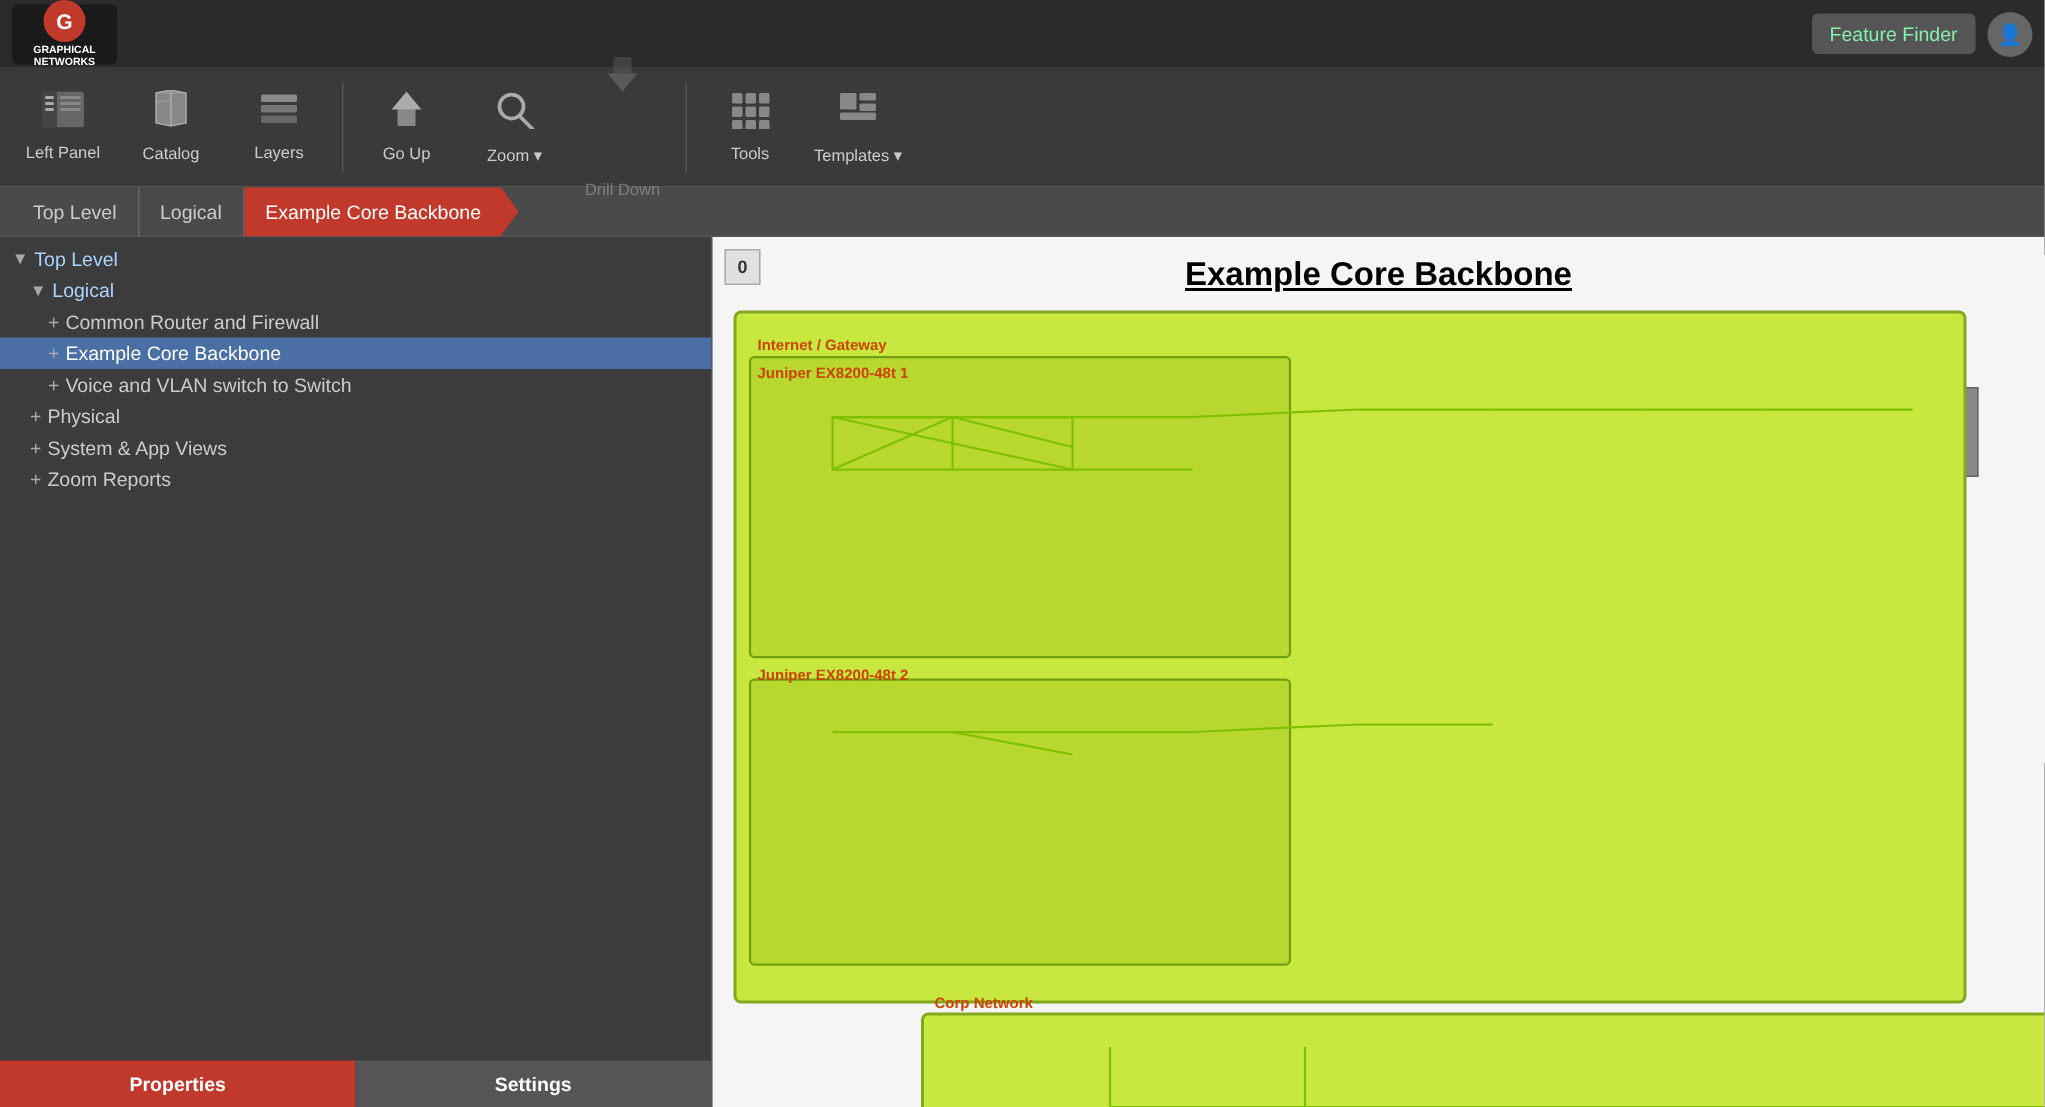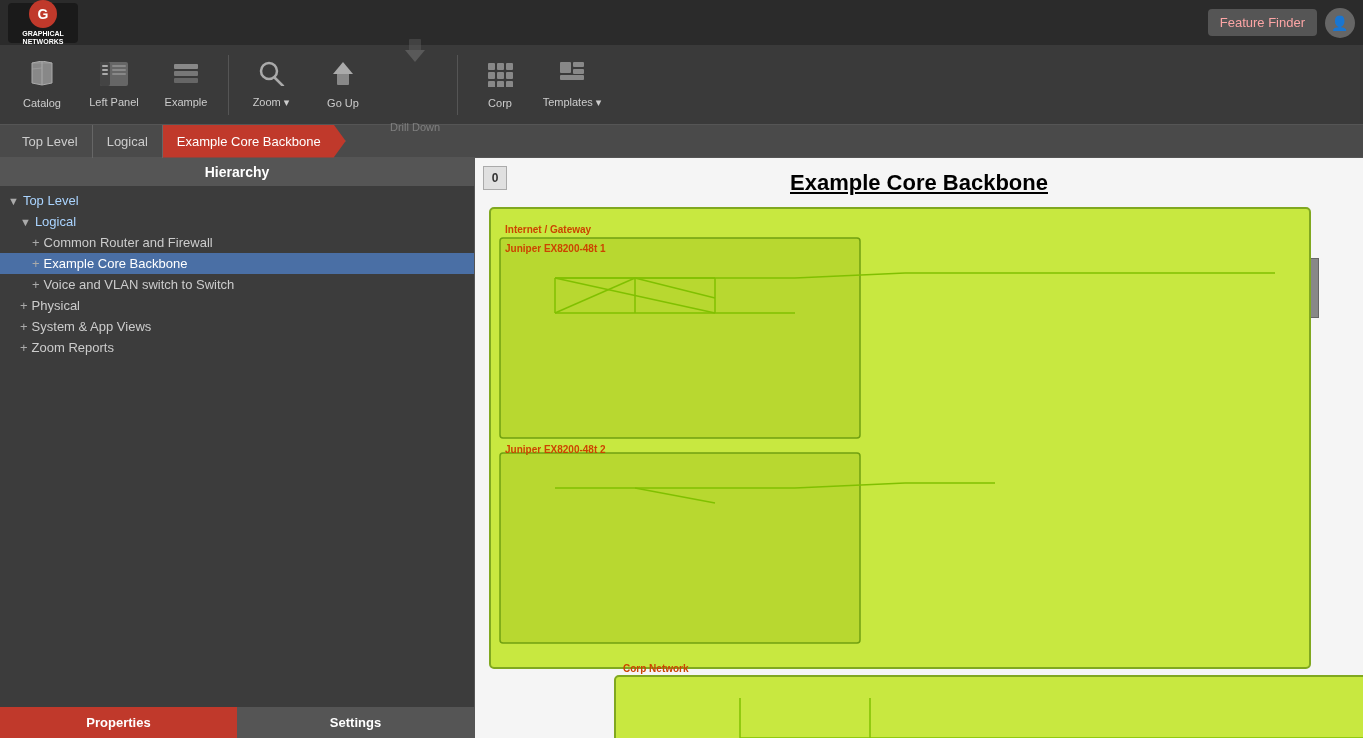--- a/index.html
+++ b/index.html
@@ -15,21 +15,21 @@
     }
     .logo-inner { display: flex; flex-direction: column; align-items: center; }
     .logo-text { color: #fff; font-size: 7px; font-weight: bold; line-height: 1.1; text-align: center; }
     .menu-items { display: flex; gap: 0; }
     .menu-item {
       padding: 0 14px; height: 45px; display: flex; align-items: center; color: #ccc;
       font-size: 13px; cursor: pointer; white-space: nowrap;
     }
     .menu-item.active { background: #c0392b; color: #fff; }
     .feature-finder-btn {
-      background: #555; color: #fca5a5; border: none; padding: 6px 12px;
+      background: #555; color: #86efac; border: none; padding: 6px 12px;
       border-radius: 4px; cursor: pointer; font-size: 13px; margin-left: 4px;
     }
     .user-icon {
       width: 30px; height: 30px; background: #666; border-radius: 50%;
       display: flex; align-items: center; justify-content: center; margin-left: 8px; color: #fff; font-size: 14px;
     }
 
     
     #toolbar {
       display: flex; align-items: center; background: #3a3a3a; height: 80px;
@@ -112,79 +112,79 @@
       <div class="logo-text">GRAPHICAL</div>
       <div class="logo-text">NETWORKS</div>
     </div>
   </div>
   <div style="flex:1;"></div>
   <button class="feature-finder-btn">Feature Finder</button>
   <div class="user-icon">👤</div>
 </div>
 
 <div id="toolbar">
-
-  <button class="toolbar-btn">
-    <div class="toolbar-icon">
-      <svg width="28" height="26" viewBox="0 0 28 26">
-          <path d="M4,2 L14,0 L24,2 L24,22 L14,24 L4,22 Z" fill="#888" stroke="#aaa" stroke-width="1"></path>
-          <path d="M14,0 L14,24" stroke="#aaa" stroke-width="1"></path>
-          <line x1="4" y1="2" x2="24" y2="2" stroke="#aaa" stroke-width="0.5"></line>
-          <line x1="4" y1="8" x2="14" y2="7" stroke="#aaa" stroke-width="0.5"></line>
-        </svg>
-    </div>
-    <span>Catalog</span>
-  </button>
 
   <button class="toolbar-btn">
     <div class="toolbar-icon">
       <svg width="28" height="24" viewBox="0 0 28 24">
           <rect x="0" y="0" width="28" height="24" rx="2" fill="#666"></rect>
           <rect x="0" y="0" width="10" height="24" rx="2" fill="#444"></rect>
           <rect x="2" y="3" width="6" height="2" rx="1" fill="#aaa"></rect>
           <rect x="2" y="7" width="6" height="2" rx="1" fill="#aaa"></rect>
           <rect x="2" y="11" width="6" height="2" rx="1" fill="#aaa"></rect>
           <rect x="12" y="3" width="14" height="2" rx="1" fill="#888"></rect>
           <rect x="12" y="7" width="14" height="2" rx="1" fill="#888"></rect>
           <rect x="12" y="11" width="14" height="2" rx="1" fill="#888"></rect>
         </svg>
     </div>
     <span>Left Panel</span>
   </button>
 
   <button class="toolbar-btn">
     <div class="toolbar-icon">
+      <svg width="28" height="26" viewBox="0 0 28 26">
+          <path d="M4,2 L14,0 L24,2 L24,22 L14,24 L4,22 Z" fill="#888" stroke="#aaa" stroke-width="1"></path>
+          <path d="M14,0 L14,24" stroke="#aaa" stroke-width="1"></path>
+          <line x1="4" y1="2" x2="24" y2="2" stroke="#aaa" stroke-width="0.5"></line>
+          <line x1="4" y1="8" x2="14" y2="7" stroke="#aaa" stroke-width="0.5"></line>
+        </svg>
+    </div>
+    <span>Catalog</span>
+  </button>
+
+  <button class="toolbar-btn">
+    <div class="toolbar-icon">
       <svg width="28" height="24" viewBox="0 0 28 24">
           <rect x="2" y="2" width="24" height="5" rx="1" fill="#888"></rect>
           <rect x="2" y="9" width="24" height="5" rx="1" fill="#777"></rect>
           <rect x="2" y="16" width="24" height="5" rx="1" fill="#666"></rect>
         </svg>
     </div>
-    <span>Example</span>
+    <span>Layers</span>
   </button>
   <div class="toolbar-separator"></div>
+
+  <button class="toolbar-btn">
+    <div class="toolbar-icon">
+      <svg width="28" height="26" viewBox="0 0 28 26">
+          <rect x="8" y="12" width="12" height="12" rx="1" fill="#888"></rect>
+          <polygon points="4,13 14,1 24,13" fill="#aaa"></polygon>
+        </svg>
+    </div>
+    <span>Go Up</span>
+  </button>
 
   <button class="toolbar-btn">
     <div class="toolbar-icon">
       <svg width="28" height="26" viewBox="0 0 28 26">
           <circle cx="12" cy="11" r="8" fill="none" stroke="#aaa" stroke-width="2.5"></circle>
           <line x1="18" y1="18" x2="26" y2="26" stroke="#aaa" stroke-width="2.5" stroke-linecap="round"></line>
         </svg>
     </div>
     <span>Zoom ▾</span>
-  </button>
-
-  <button class="toolbar-btn">
-    <div class="toolbar-icon">
-      <svg width="28" height="26" viewBox="0 0 28 26">
-          <rect x="8" y="12" width="12" height="12" rx="1" fill="#888"></rect>
-          <polygon points="4,13 14,1 24,13" fill="#aaa"></polygon>
-        </svg>
-    </div>
-    <span>Go Up</span>
   </button>
 
   <button class="toolbar-btn disabled">
     <div class="toolbar-icon">
       <svg width="28" height="26" viewBox="0 0 28 26">
           <rect x="8" y="2" width="12" height="12" rx="1" fill="#666"></rect>
           <polygon points="4,13 14,25 24,13" fill="#888"></polygon>
         </svg>
     </div>
     <span>Drill Down</span>
@@ -198,21 +198,21 @@
           <rect x="11" y="2" width="7" height="7" rx="1" fill="#888"></rect>
           <rect x="20" y="2" width="7" height="7" rx="1" fill="#888"></rect>
           <rect x="2" y="11" width="7" height="7" rx="1" fill="#888"></rect>
           <rect x="11" y="11" width="7" height="7" rx="1" fill="#888"></rect>
           <rect x="20" y="11" width="7" height="7" rx="1" fill="#888"></rect>
           <rect x="2" y="20" width="7" height="7" rx="1" fill="#888"></rect>
           <rect x="11" y="20" width="7" height="7" rx="1" fill="#888"></rect>
           <rect x="20" y="20" width="7" height="7" rx="1" fill="#888"></rect>
         </svg>
     </div>
-    <span>Corp</span>
+    <span>Tools</span>
   </button>
 
 
   <button class="toolbar-btn">
     <div class="toolbar-icon">
       <svg width="28" height="26" viewBox="0 0 28 26">
           <rect x="2" y="2" width="11" height="11" rx="1" fill="#888"></rect>
           <rect x="15" y="2" width="11" height="5" rx="1" fill="#888"></rect>
           <rect x="15" y="9" width="11" height="5" rx="1" fill="#888"></rect>
           <rect x="2" y="15" width="24" height="5" rx="1" fill="#888"></rect>
@@ -225,21 +225,20 @@
 
 <div id="breadcrumb-bar">
   <div class="breadcrumb-item">Top Level</div>
   <div class="breadcrumb-item">Logical</div>
   <div class="breadcrumb-item active">Example Core Backbone</div>
 </div>
 
 <div id="main">
 
   <div id="sidebar">
-    <div id="hierarchy-header">Hierarchy</div>
     <div id="hierarchy-tree">
 
       <div class="tree-item tree-indent-0">
         <span class="tree-expand">▼</span>
         <span style="color:#aad4ff;">Top Level</span>
       </div>
 
       <div class="tree-item tree-indent-1">
         <span class="tree-expand">▼</span>
         <span style="color:#aad4ff;">Logical</span>

